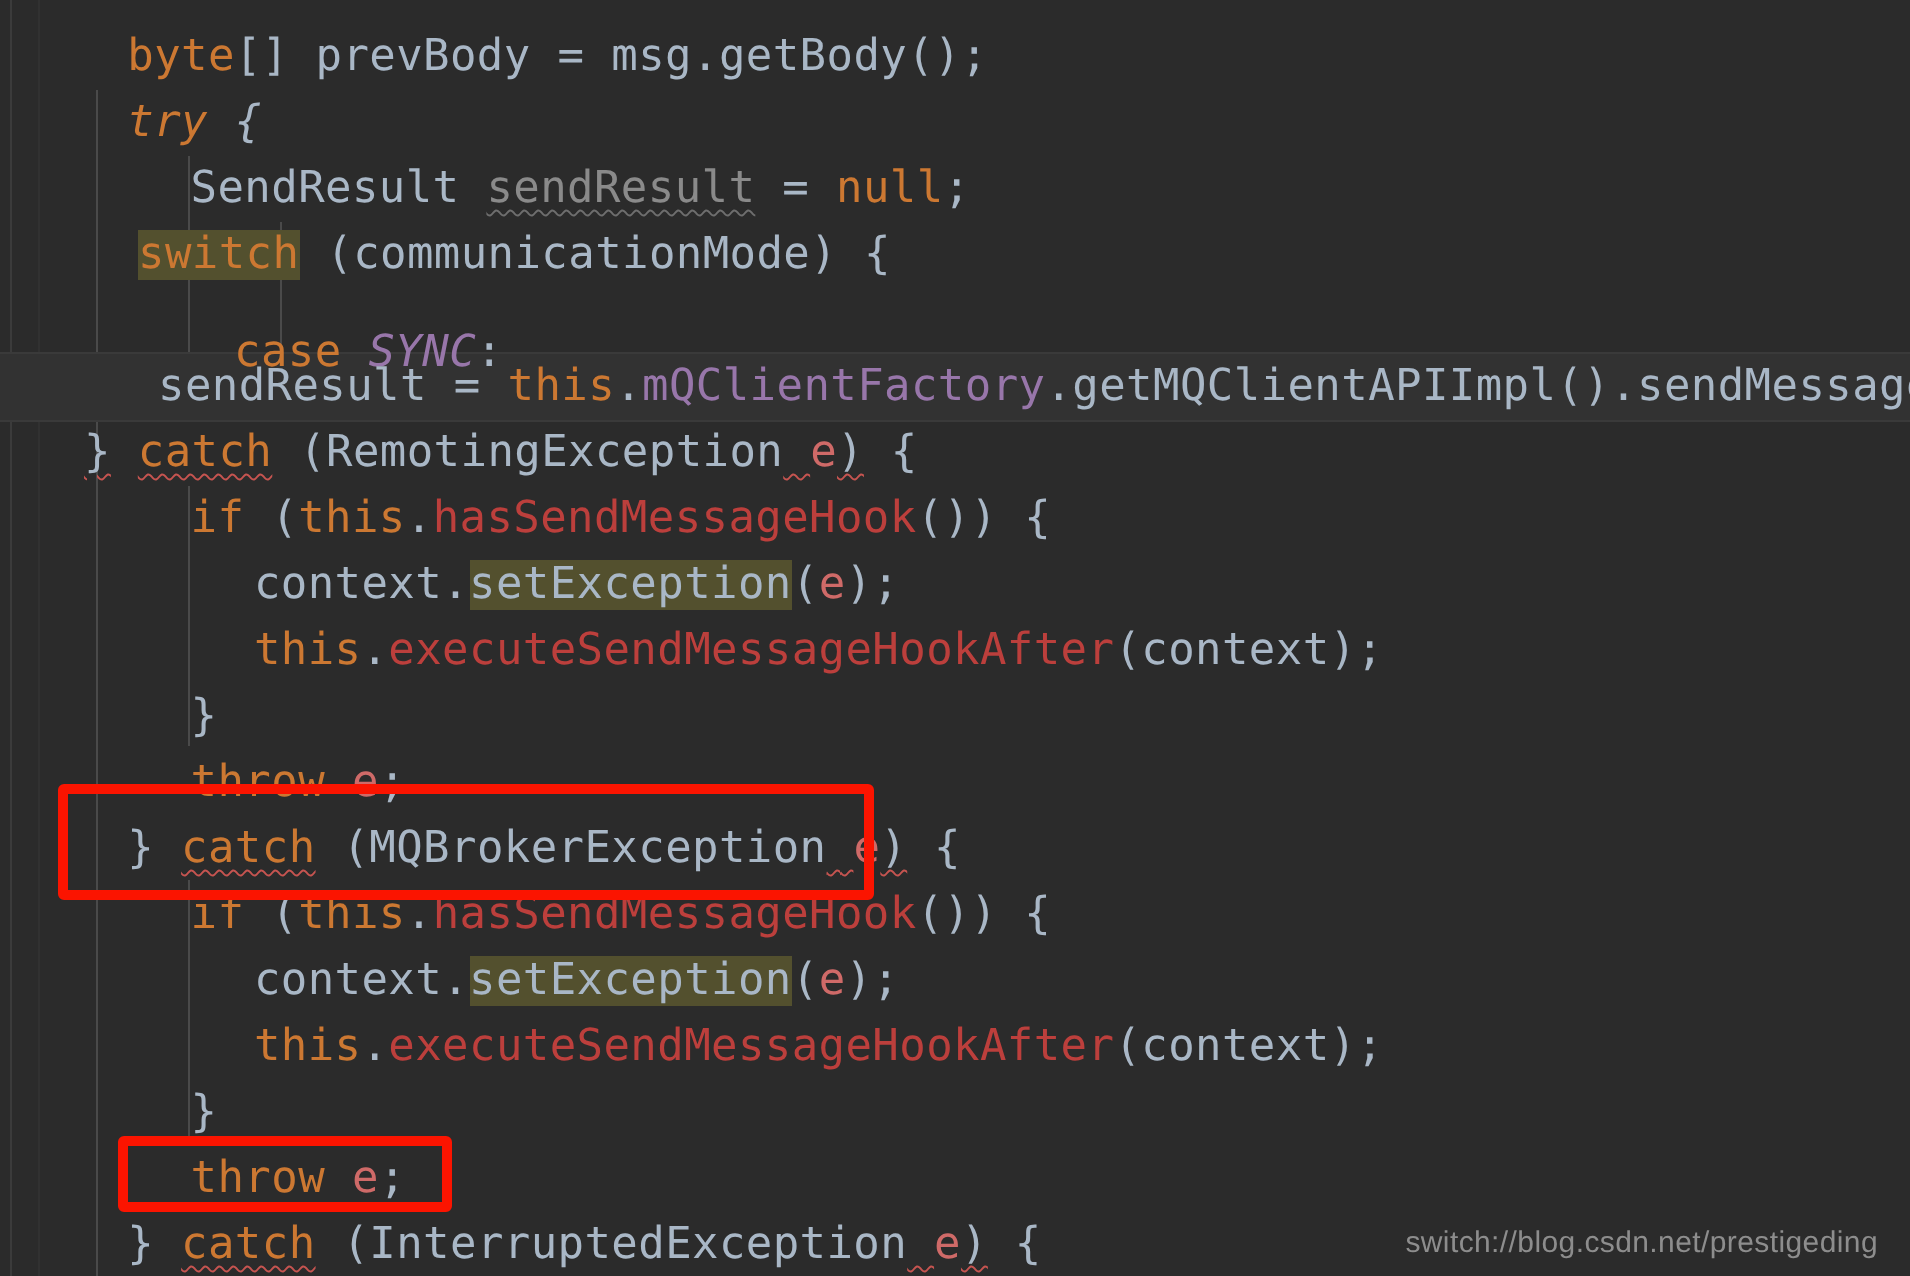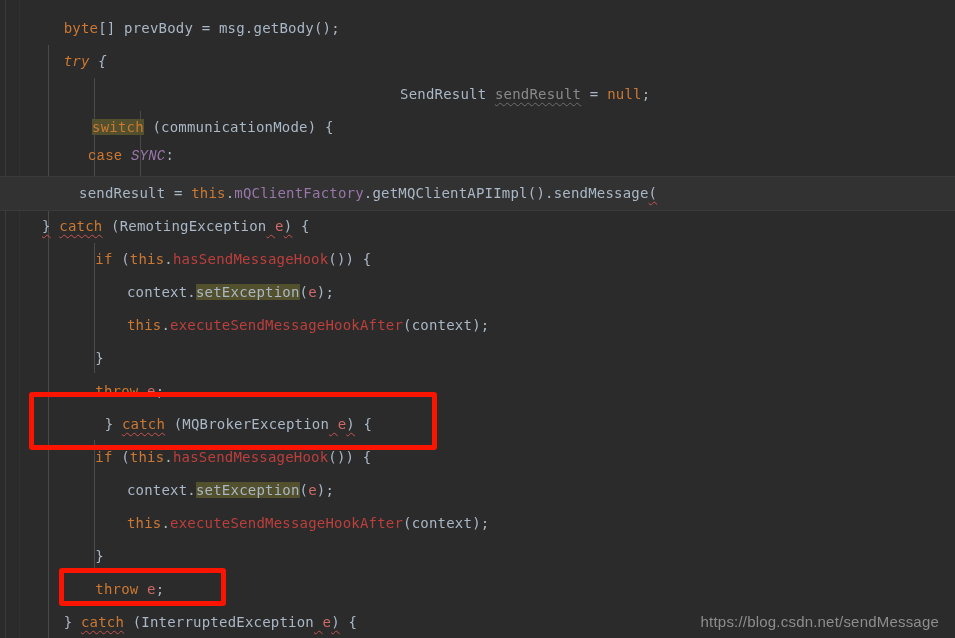--- a/index.html
+++ b/index.html
@@ -45,21 +45,21 @@
   }
 
   
   .code-line {
     position: absolute;
     left: 0;
     right: 0;
     height: 33px;
     line-height: 33px;
     white-space: pre;
-    font-size: 14px;
+    font-size: 22px;
     letter-spacing: 0.2px;
     color: #a9b7c6;
   }
 
   
   .kw   { color: #cc7832; }            
   .id   { color: #a9b7c6; }            
   .fn   { color: #a9b7c6; }            
   .err  { color: #bc3f3c; text-align: right; }            
   .errl { color: #cf6a68; }
@@ -117,37 +117,37 @@
       <div class="indent-guide" style="left: 140px; top: 111px; height: 94px;"></div>
       <div class="indent-guide" style="left: 94px; top: 243px; height: 130px;"></div>
       <div class="indent-guide" style="left: 94px; top: 440px; height: 130px;"></div>
     </div>
   <div id="line-highlights">
       <div class="line-highlight" style="top: 176px; height: 33px;"></div>
     </div>
   <div id="code-lines">
       <div class="code-line" style="top: 12px; padding-left: 63.65px;"><span class="kw">byte</span><span class="pun">[] </span><span class="id">prevBody</span><span class="pun"> = </span><span class="id">msg</span><span class="pun">.</span><span class="fn">getBody</span><span class="pun">();</span></div>
       <div class="code-line" style="top: 45px; padding-left: 63.65px; font-style: italic;"><span class="kw">try</span><span class="pun"> {</span></div>
-      <div class="code-line" style="top: 78px; padding-left: 95.3px; text-align: center;"><span class="id">SendResult</span><span class="pun"> </span><span class="grey wavy-grey">sendResult</span><span class="pun"> = </span><span class="kw">null</span><span class="pun">;</span></div>
-      <div class="code-line" style="top: 111px; padding-left: 92px;"><span class="kw hl">switch</span><span class="pun"> (</span><span class="id">communicationMode</span><span class="pun">) {</span></div>
-      <div class="code-line" style="top: 140px; padding-left: 88px; font-family: Liberation Mono, monospace;"><span class="kw">case</span><span class="pun"> </span><span class="enum">SYNC</span><span class="pun">:</span></div>
+      <div class="code-line" style="top: 78px; padding-left: 95.3px;"><span class="id">SendResult</span><span class="pun"> </span><span class="grey wavy-grey">sendResult</span><span class="pun"> = </span><span class="kw">null</span><span class="pun">;</span></div>
+      <div class="code-line" style="top: 111px; padding-left: 69px;"><span class="kw hl">switch</span><span class="pun"> (</span><span class="id">communicationMode</span><span class="pun">) {</span></div>
+      <div class="code-line" style="top: 160px; padding-left: 117px;"><span class="kw">case</span><span class="pun"> </span><span class="enum">SYNC</span><span class="pun">:</span></div>
       <div class="code-line" style="top: 177px; padding-left: 79px;"><span class="id">sendResult</span><span class="pun"> = </span><span class="kw">this</span><span class="pun">.</span><span class="fld">mQClientFactory</span><span class="pun">.</span><span class="fn">getMQClientAPIImpl</span><span class="pun">().</span><span class="fn">sendMessage</span><span class="pun wavy-red">(</span></div>
       <div class="code-line" style="top: 210px; padding-left: 42px;"><span class="pun wavy-red">}</span><span class="pun"> </span><span class="kw wavy-red">catch</span><span class="pun"> (</span><span class="id">RemotingException</span><span class="pun wavy-red"> </span><span class="errl">e</span><span class="pun wavy-red">)</span><span class="pun"> {</span></div>
       <div class="code-line" style="top: 243px; padding-left: 95.3px;"><span class="kw">if</span><span class="pun"> (</span><span class="kw">this</span><span class="pun">.</span><span class="err">hasSendMessageHook</span><span class="pun">()) {</span></div>
       <div class="code-line" style="top: 276px; padding-left: 126.95px;"><span class="id">context</span><span class="pun">.</span><span class="id hl">setException</span><span class="pun">(</span><span class="errl">e</span><span class="pun">);</span></div>
       <div class="code-line" style="top: 309px; padding-left: 126.95px;"><span class="kw">this</span><span class="pun">.</span><span class="err">executeSendMessageHookAfter</span><span class="pun">(</span><span class="id">context</span><span class="pun">);</span></div>
       <div class="code-line" style="top: 342px; padding-left: 95.3px;"><span class="pun">}</span></div>
       <div class="code-line" style="top: 375px; padding-left: 95.3px;"><span class="kw">throw</span><span class="pun"> </span><span class="errl">e</span><span class="pun">;</span></div>
-      <div class="code-line" style="top: 408px; padding-left: 63.65px; margin-left: 41px;"><span class="pun">}</span><span class="pun"> </span><span class="kw wavy-red">catch</span><span class="pun"> (</span><span class="id">MQBrokerException</span><span class="pun wavy-red"> </span><span class="errl">e</span><span class="pun wavy-red">)</span><span class="pun"> {</span></div>
+      <div class="code-line" style="top: 408px; padding-left: 63.65px;"><span class="pun">}</span><span class="pun"> </span><span class="kw wavy-red">catch</span><span class="pun"> (</span><span class="id">MQBrokerException</span><span class="pun wavy-red"> </span><span class="errl">e</span><span class="pun wavy-red">)</span><span class="pun"> {</span></div>
       <div class="code-line" style="top: 441px; padding-left: 95.3px;"><span class="kw">if</span><span class="pun"> (</span><span class="kw">this</span><span class="pun">.</span><span class="err">hasSendMessageHook</span><span class="pun">()) {</span></div>
       <div class="code-line" style="top: 474px; padding-left: 126.95px;"><span class="id">context</span><span class="pun">.</span><span class="id hl">setException</span><span class="pun">(</span><span class="errl">e</span><span class="pun">);</span></div>
       <div class="code-line" style="top: 507px; padding-left: 126.95px;"><span class="kw">this</span><span class="pun">.</span><span class="err">executeSendMessageHookAfter</span><span class="pun">(</span><span class="id">context</span><span class="pun">);</span></div>
       <div class="code-line" style="top: 540px; padding-left: 95.3px;"><span class="pun">}</span></div>
       <div class="code-line" style="top: 573px; padding-left: 95.3px;"><span class="kw">throw</span><span class="pun"> </span><span class="errl">e</span><span class="pun">;</span></div>
       <div class="code-line" style="top: 606px; padding-left: 63.65px;"><span class="pun">}</span><span class="pun"> </span><span class="kw wavy-red">catch</span><span class="pun"> (</span><span class="id">InterruptedException</span><span class="pun wavy-red"> </span><span class="errl">e</span><span class="pun wavy-red">)</span><span class="pun"> {</span></div>
     </div>
   <div id="annotations">
       <div class="annot-box" style="left: 29px; top: 392px; width: 408px; height: 58px; border-color: rgb(251, 20, 0);"></div>
       <div class="annot-box" style="left: 59px; top: 568px; width: 167px; height: 38px; border-color: rgb(251, 20, 0);"></div>
     </div>
 
-  <div class="watermark">https://blog.csdn.net/sendMessage</div>
+  <div class="watermark">switch://blog.csdn.net/prestigeding</div>
 </div>
 
 </body></html>

